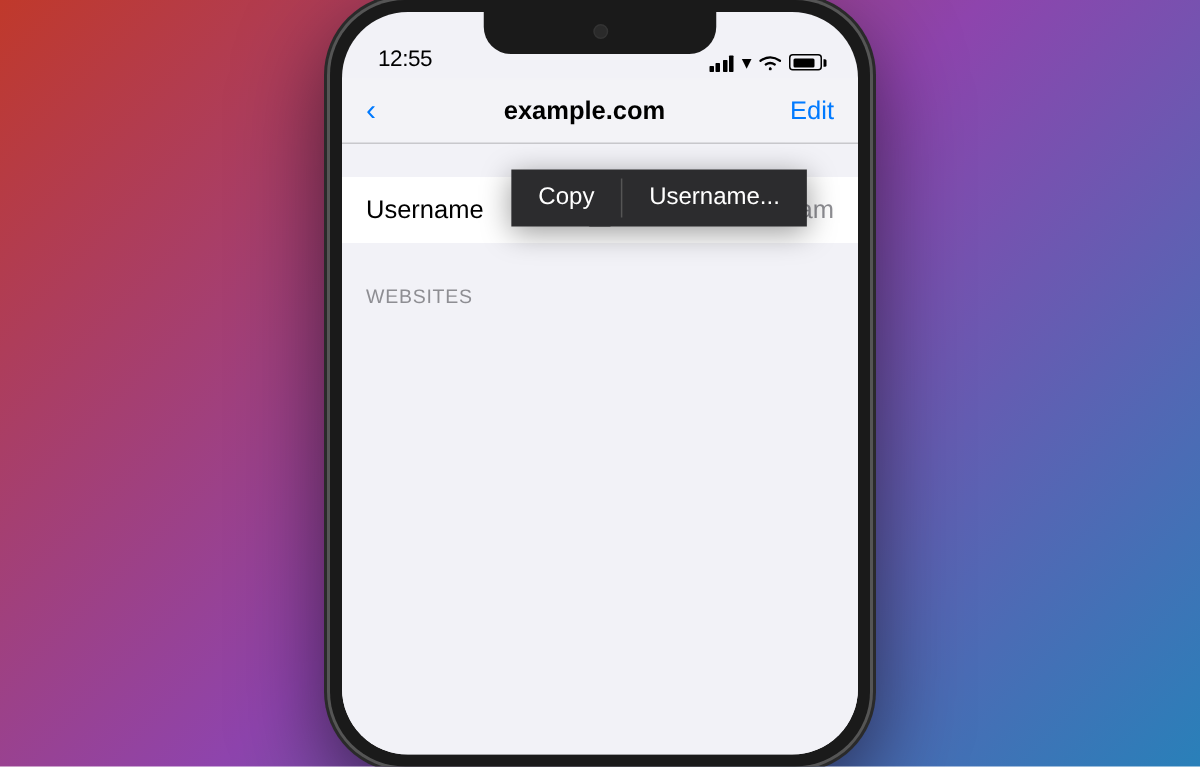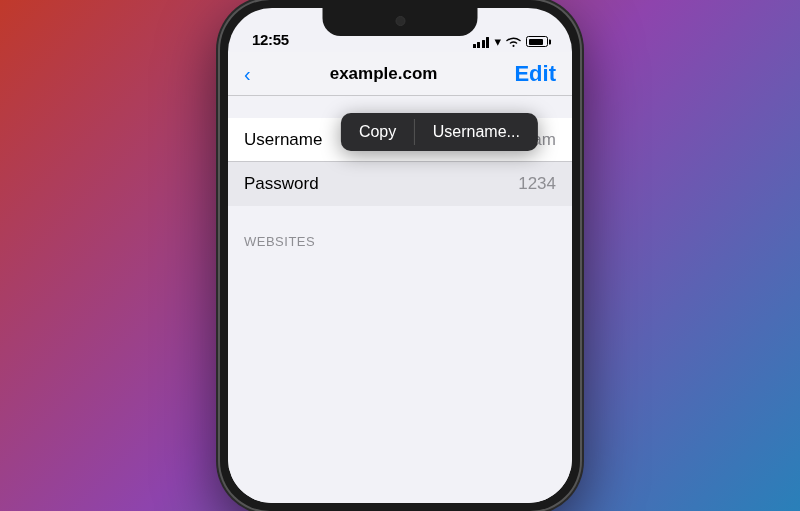--- a/index.html
+++ b/index.html
@@ -106,21 +106,21 @@
       height: 44px;
       display: flex;
       align-items: flex-end;
       padding: 0 24px 4px;
       justify-content: space-between;
       z-index: 50;
     }
 
     .status-time {
       font-size: 15px;
-      font-weight: 700;
+      font-weight: 400;
       color: #000;
       letter-spacing: -0.3px;
     }
 
     .status-icons {
       display: flex;
       align-items: center;
       gap: 5px;
     }
 
@@ -213,22 +213,22 @@
 
     .nav-title {
       font-size: 17px;
       font-weight: 600;
       color: #000;
       text-align: right;
     }
 
     .nav-edit {
       color: #007aff;
-      font-size: 22px;
-      font-weight: 700;
+      font-size: 17px;
+      font-weight: 400;
     }
 
     
     .content {
       position: absolute;
       top: 88px;
       left: 0;
       right: 0;
       bottom: 0;
       background: #f2f2f7;
@@ -274,21 +274,21 @@
       background: #e8e8ed;
     }
 
     
     .context-menu {
       position: absolute;
       top: -5px;
       left: 50%;
       transform: translateX(-30%);
       background: #2c2c2e;
-      border-radius: 10px;
+      border-radius: 0;
       display: flex;
       overflow: hidden;
       z-index: 200;
       box-shadow: 0 4px 20px rgba(0,0,0,0.4);
     }
 
     .context-menu::after {
       content: '';
       position: absolute;
       bottom: -8px;
@@ -376,24 +376,20 @@
             <span class="row-label">Username</span>
             <span class="row-value">shivam</span>
 
             <div class="context-menu">
               <div class="context-menu-item">Copy</div>
               <div class="context-menu-divider"></div>
               <div class="context-menu-item">Username...</div>
             </div>
           </div>
 
-          <div class="table-row password-row">
-            <span class="row-label">Password</span>
-            <span class="row-value">1234</span>
-          </div>
 
         </div>
 
         <div style="margin-top:22px;">
           <div class="website-label">WEBSITES</div>
         </div>
 
       </div>
     </div>
   </div>

